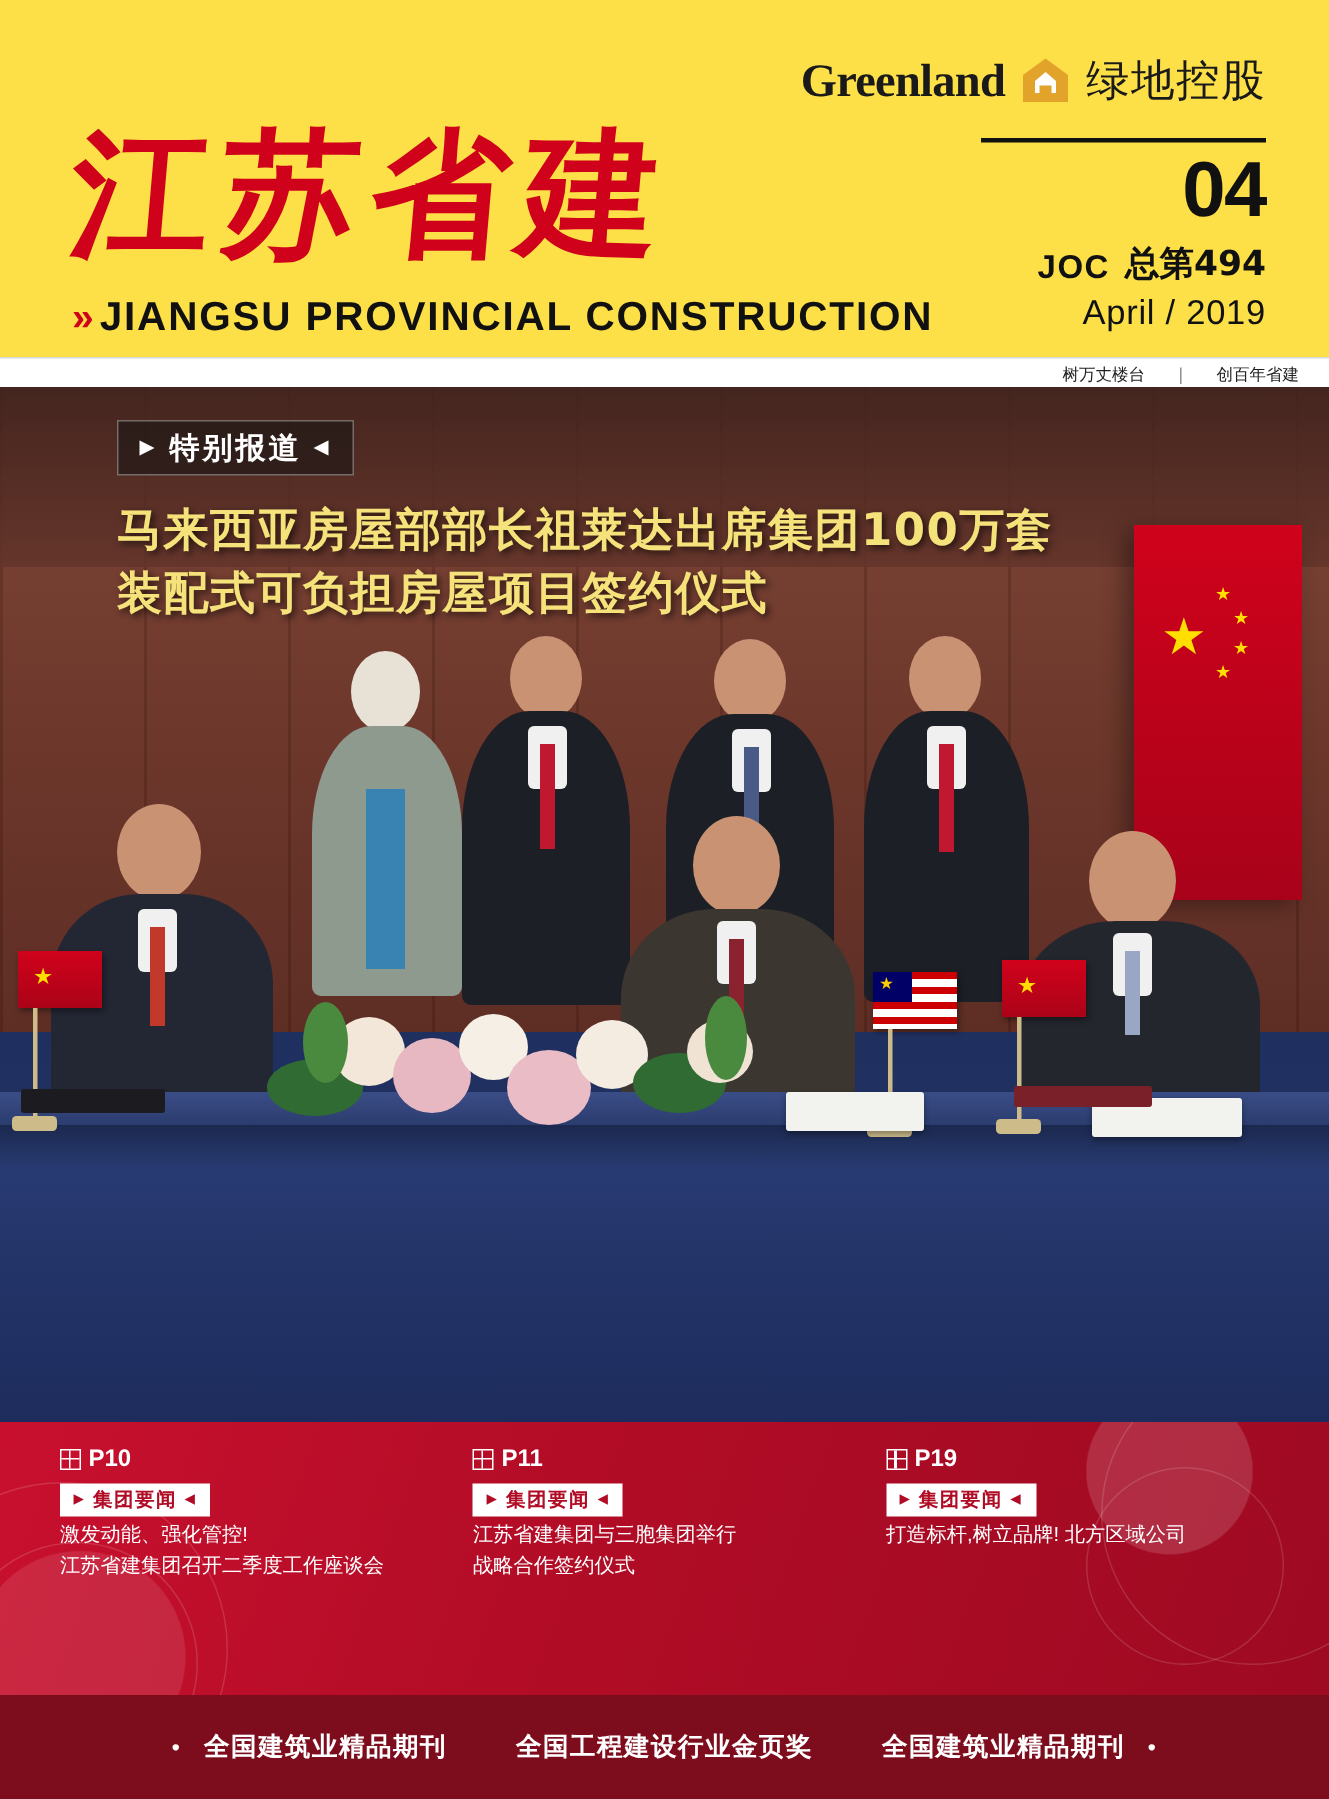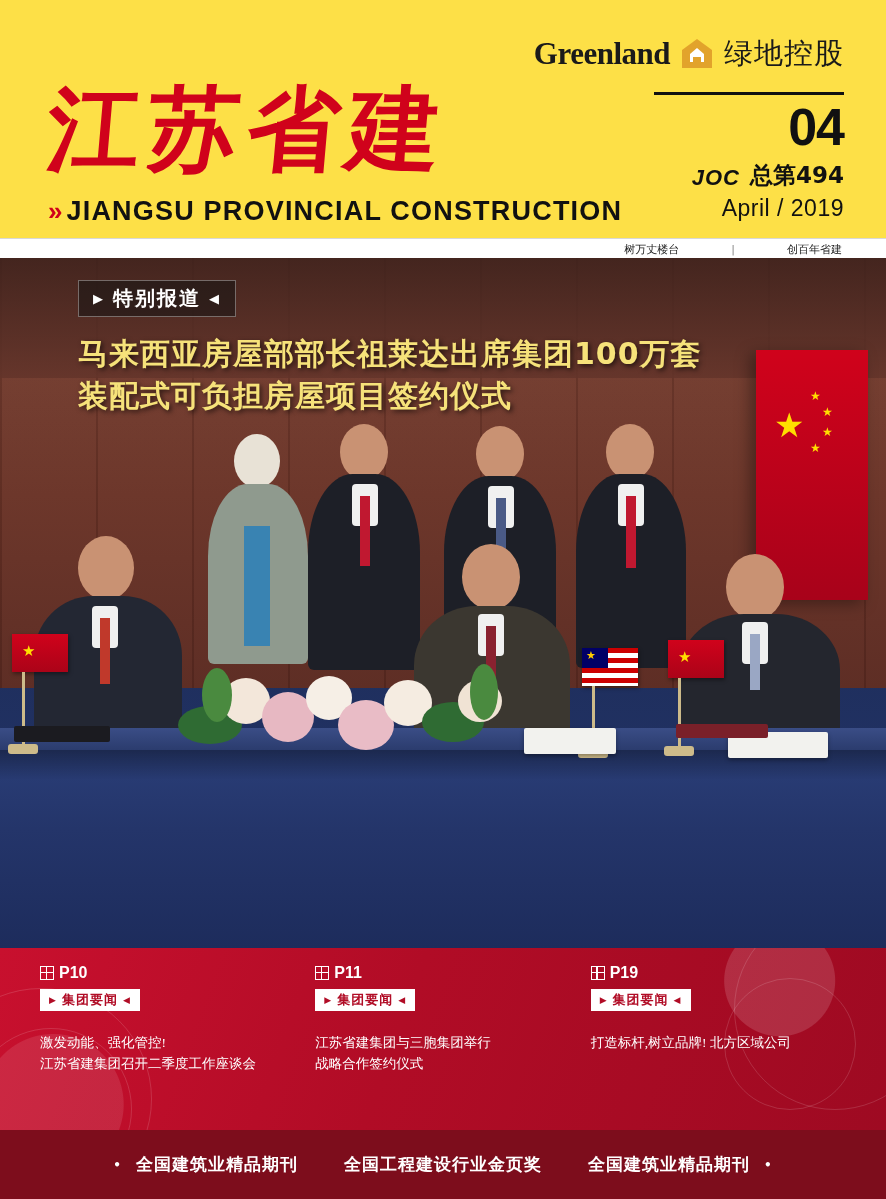--- a/index.html
+++ b/index.html
@@ -118,21 +118,20 @@
   .issue-row {
     display: flex;
     align-items: flex-end;
     justify-content: flex-end;
     gap: 10px;
     margin-top: 2px;
   }
   .joc {
     font-family: "Liberation Sans", sans-serif;
     font-weight: bold;
-    font-style: italic;
     font-size: 22px;
     color: #111111;
     letter-spacing: 1px;
   }
   .issue-total {
     font-family: "DejaVu Sans", sans-serif;
     font-weight: bold;
     font-size: 23px;
     color: #111111;
   }
@@ -152,22 +151,22 @@
     height: 20px;
     background: #ffffff;
     border-top: 1px solid #d8d8d8;
     display: flex;
     justify-content: flex-end;
     align-items: center;
   }
   .slogan-box {
     display: flex;
     align-items: center;
-    gap: 52px;
-    padding-right: 44px;
+    gap: 22px;
+    padding-right: 20px;
     font-family: "DejaVu Sans", sans-serif;
     font-size: 11px;
     color: #222;
   }
   .slogan-box .sep {
     color: #888;
   }
 
   
   .hero {
@@ -389,23 +388,23 @@
     background: #ffffff;
     color: #b10c26;
     font-family: "DejaVu Sans", sans-serif;
     font-weight: bold;
     font-size: 13px;
     padding: 2px 9px;
     letter-spacing: 1px;
   }
   .chip .a { font-size: 9px; }
   .tcol .lines {
-    margin-top: 21px;
+    margin-top: 1px;
     color: #ffffff;
-    font-family: Liberation Serif, serif;
+    font-family: Liberation Sans, sans-serif;
     font-size: 13.5px;
     line-height: 21px;
   }
 
   
   .footer {
     position: absolute;
     left: 0;
     top: 1130px;
     width: 886px;

